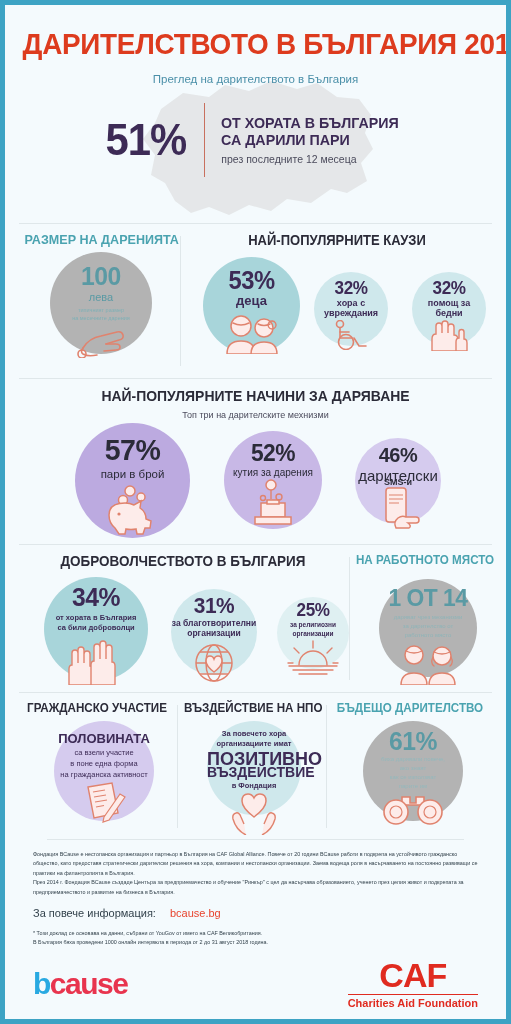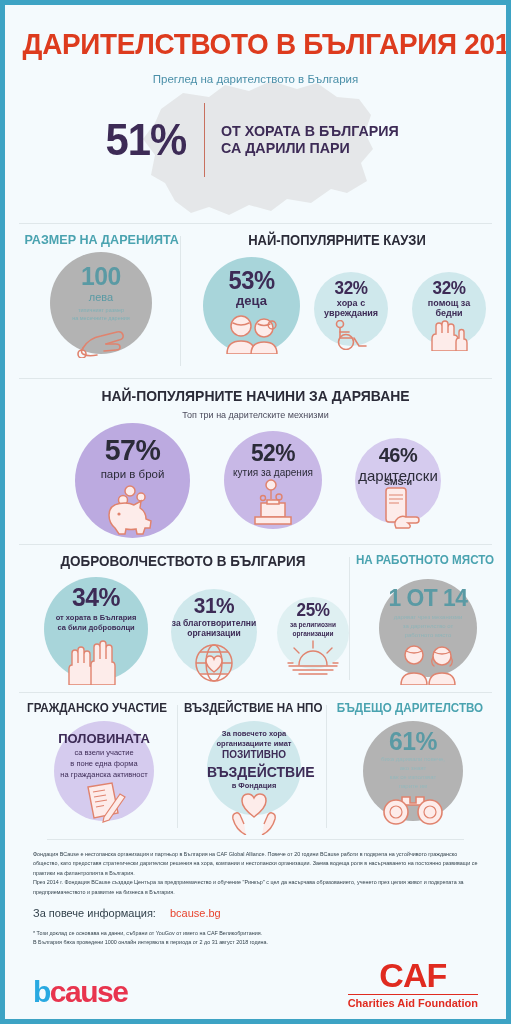--- a/index.html
+++ b/index.html
@@ -95,21 +95,21 @@
 
   .ico { position: absolute; left: 0; right: 0; display: flex; justify-content: center; }
 
   
   .footer { position: absolute; left: 0; right: 0; bottom: 0; padding: 0 28px 10px 28px; }
   .fhr { border-top: 1px solid #dfe7ea; margin: 0 14px 10px 14px; }
   .fbody { color: #33424c; font-size: 5.4px; line-height: 1.75; }
   .fmore { margin-top: 10px; font-size: 11px; color: #33424c; }
   .fmore .lnk { color: #e8442e; margin-left: 14px; }
   .fnote { margin-top: 10px; color: #33424c; font-size: 5.4px; line-height: 1.75; }
-  .logos { display:flex; align-items:flex-end; justify-content:space-between; margin-top: 12px; }
+  .logos { display:flex; align-items:center; justify-content:space-between; margin-top: 12px; }
   .bcause { font-size: 30px; font-weight: bold; letter-spacing: -1.5px; }
   .bc-b { color: #29a9e1; }
   .bc-rest { color: #e8344e; }
   .caf { text-align: center; }
   .caf-word { color: #e02b20; font-size: 34px; font-weight: bold; letter-spacing: -1px; line-height: .9;
               font-family: "Liberation Sans Narrow","Liberation Sans",sans-serif; }
   .caf-rule { height: 1.5px; background: #e02b20; margin: 3px 0 2px 0; }
   .caf-tag { color: #e02b20; font-size: 11px; font-weight: bold; }
 </style>
 </head>
@@ -124,20 +124,21 @@
         L88,144 L70,150 L54,138 L44,120 L30,112 L34,92 L22,76 L34,60 Z"></path>
     </svg>
     <div class="title">ДАРИТЕЛСТВОТО В БЪЛГАРИЯ 2019</div>
     <div class="subtitle">Преглед на дарителството в България</div>
     <div class="hero">
       <div class="hero-pct">51%</div>
       <div class="hero-div"></div>
       <div class="hero-text">
         <div class="hero-l1">ОТ ХОРАТА В БЪЛГАРИЯ</div>
         <div class="hero-l2">СА ДАРИЛИ ПАРИ</div>
+        <div class="hero-sub">през последните 12 месеца</div>
       </div>
     </div>
   </div>
 
   <div class="band" style="height:155px">
     <div class="vdiv" style="left:161px"></div>
 
     <div class="sechead sh-teal" style="position:absolute;left:0;width:160px;top:8px;font-size:13.5px">РАЗМЕР НА ДАРЕНИЯТА</div>
 
     <div class="circ" style="left:31px;top:28px;width:102px;height:102px;background:#b3b3b3"></div>
@@ -351,21 +352,21 @@
           <path d="M15,11 l12,-2 M16,16 l12,-2 M17,21 l12,-2 M18,26 l8,-1.5"></path>
           <path d="M26,36 l16,-23 l5,3 l-16,23 l-6,2 Z" fill="#fdecea"></path>
         </g>
       </svg>
     </div>
 
     <div class="sechead sh-dark" style="position:absolute;left:160px;width:146px;top:8px;font-size:12.5px">ВЪЗДЕЙСТВИЕ НА НПО</div>
     <div class="circ" style="left:188px;top:28px;width:94px;height:94px;background:#cfe8ec"></div>
     <div class="ctext" style="left:188px;width:94px;top:36px;font-size:7.5px;font-weight:bold;color:#3d2b56">За повечето хора</div>
     <div class="ctext" style="left:188px;width:94px;top:46px;font-size:7.5px;font-weight:bold;color:#3d2b56">организациите имат</div>
-    <div class="ctext" style="left:188px;width:94px;top:56px;font-size:10px;font-weight:bold;color:#3d2b56;
+    <div class="ctext" style="left:188px;width:94px;top:56px;font-size:18px;font-weight:bold;color:#3d2b56;
          font-family:'Liberation Sans Narrow','Liberation Sans',sans-serif">ПОЗИТИВНО</div>
     <div class="ctext" style="left:188px;width:94px;top:71px;font-size:14px;font-weight:bold;color:#3d2b56;
          font-family:'Liberation Sans Narrow','Liberation Sans',sans-serif">ВЪЗДЕЙСТВИЕ</div>
     <div class="ctext" style="left:188px;width:94px;top:88px;font-size:7.5px;font-weight:bold;color:#3d2b56">в Фондация</div>
     <div class="ico" style="left:188px;width:94px;top:98px">
       <svg width="52" height="44" viewBox="0 0 52 44">
         <path fill="#fdecea" stroke="#e0836e" stroke-width="1.5" d="M26,26 q-12,-9 -12,-16 q0,-7 6,-7 q4,0 6,4 q2,-4 6,-4 q6,0 6,7 q0,7 -12,16 Z"></path>
         <g fill="#fdecea" stroke="#e0836e" stroke-width="1.4">
           <path d="M18,44 q-10,-5 -13,-16 q-1,-5 3,-6 q3,-1 5,4 l3,7"></path>
           <path d="M34,44 q10,-5 13,-16 q1,-5 -3,-6 q-3,-1 -5,4 l-3,7"></path>

